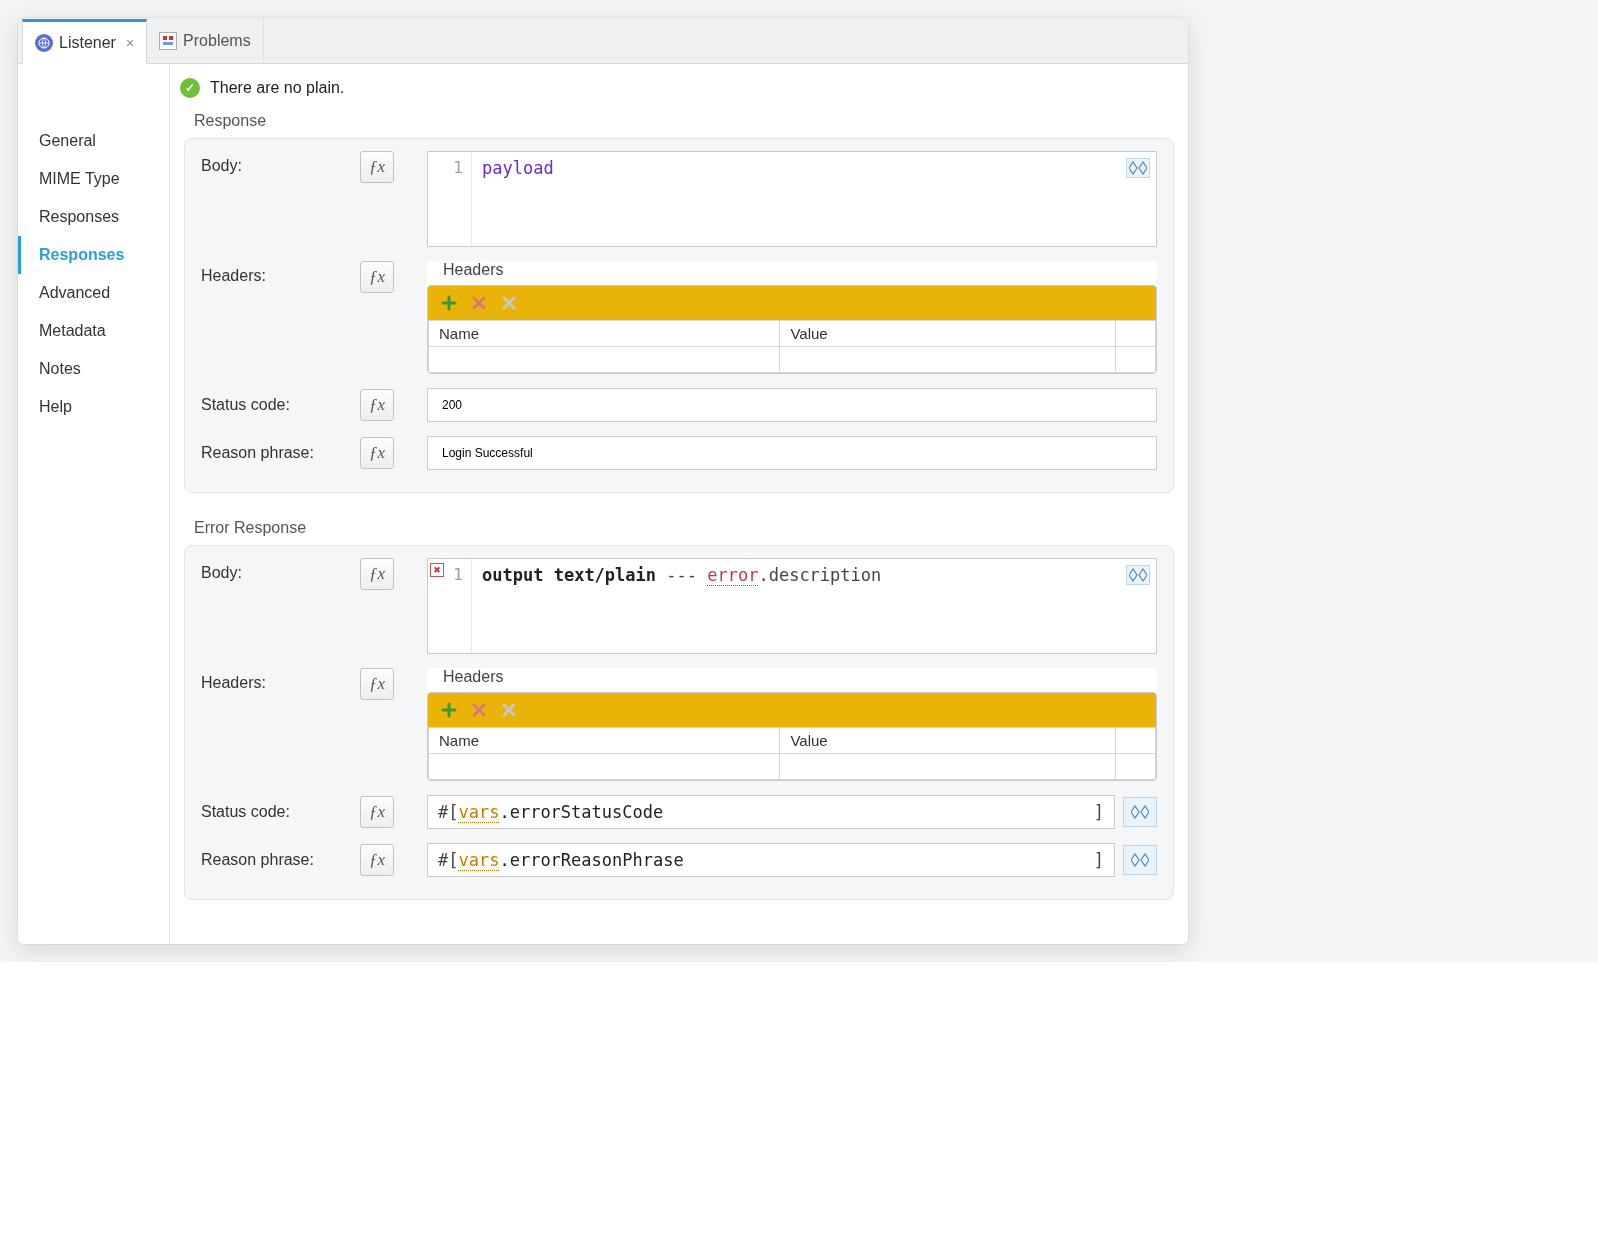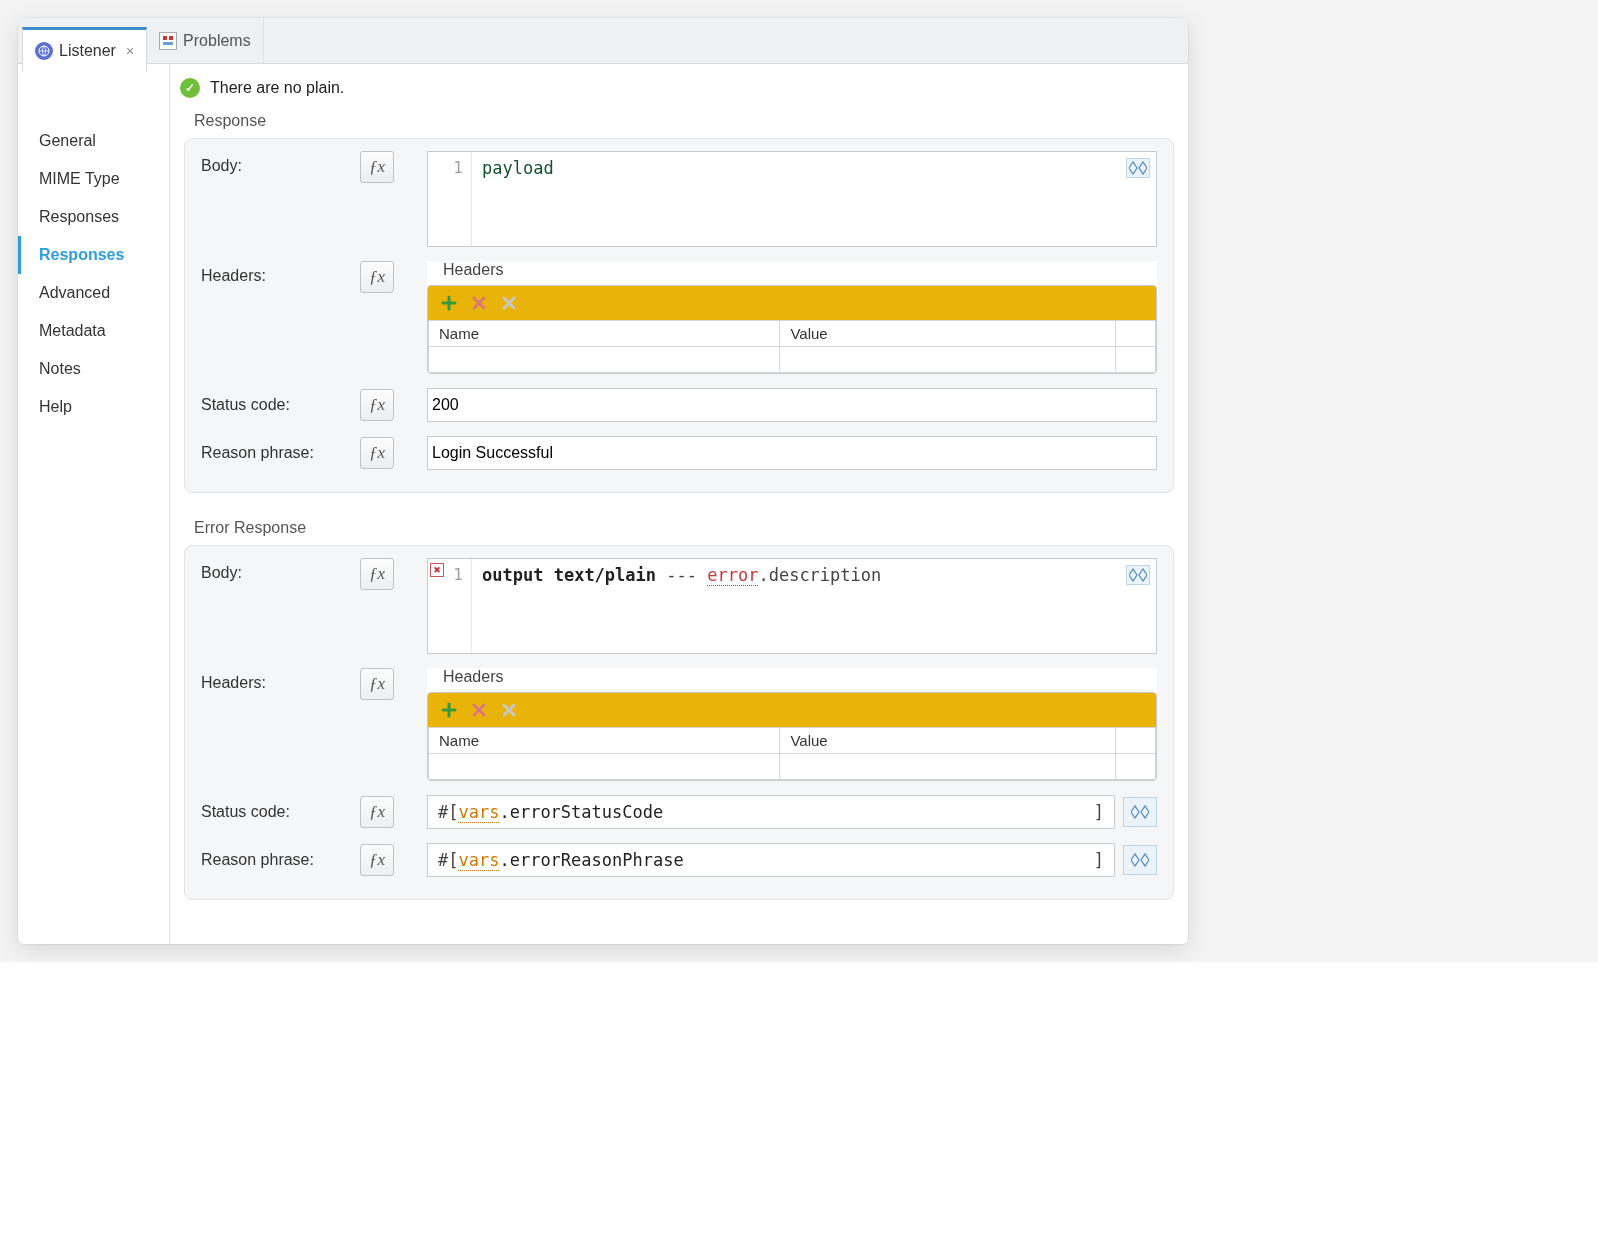--- a/index.html
+++ b/index.html
@@ -40,21 +40,21 @@
   }
   .tab.active {
     background: #fff;
     border-top: 3px solid #3b8fd1;
     color: #333;
     border-bottom: 1px solid #fff;
     border-right: 1px solid #d7d9db;
     border-left: 1px solid #d7d9db;
     padding-top: 0;
     position: relative;
-    top: 9px;
+    top: 1px;
   }
   .tab-icon-circle {
     width: 18px; height: 18px; border-radius: 50%;
     background: #5a6fcf; display: inline-flex; align-items:center; justify-content:center;
     color: #fff; font-size: 11px;
   }
   .tab-icon-square {
     width: 18px; height: 18px; background: #fff; border: 1px solid #aaa;
     display:inline-flex; align-items:center; justify-content:center;
     color:#c33; font-size:10px; font-weight:bold;
@@ -152,21 +152,21 @@
     display:flex; flex-direction:column; gap:2px;
   }
   .code-area {
     flex:1;
     padding:6px 10px;
     font-family: Menlo, Consolas, monospace;
     font-size: 17px;
     white-space: pre;
   }
   .tok-kw  { font-weight: 700; color:#222; }
-  .tok-var { color:#14532d; }
+  .tok-var { color:#6d28d9; }
   .tok-err { color:#c43a3a; border-bottom:1px dotted #c43a3a; }
   .tok-punc{ color:#444; }
   .corner-dw {
     position:absolute; right:6px; top:6px;
     width:24px;height:20px;
     border:1px solid #bcd7ea;
     background:#eaf2fa;
     color:#4f88b9;
     font-size:12px;
     display:flex;align-items:center;justify-content:center;
@@ -206,22 +206,22 @@
     background:#fff;
   }
   .headers-table td {
     border:1px solid #d4d6d8; height:26px; background:#fff;
   }
   .text-input {
     width:100%;
     height:34px;
     border:1px solid #c8cbce;
     background:#fff;
-    font-size:16px;
-    padding:4px 4px;
+    font-size:12px;
+    padding:4px 14px;
     font-family: inherit;
   }
   .expr-wrap {
     display:flex; gap:8px; align-items:center;
   }
   .expr-input {
     flex:1;
     height:34px;
     border:1px solid #c8cbce;
     background:#fff;

